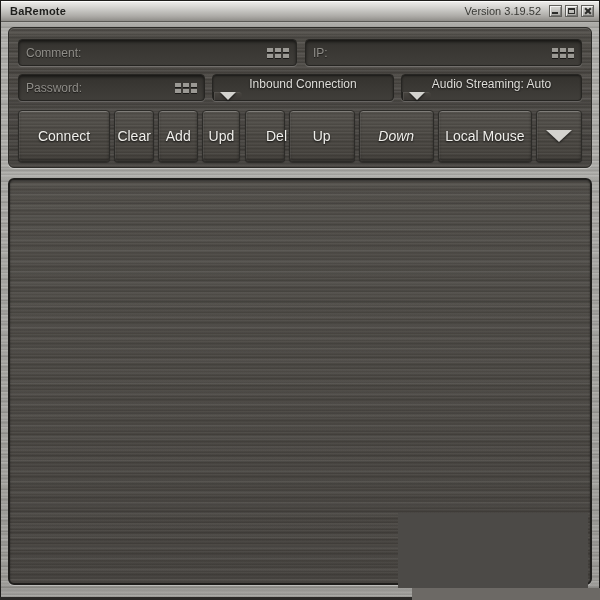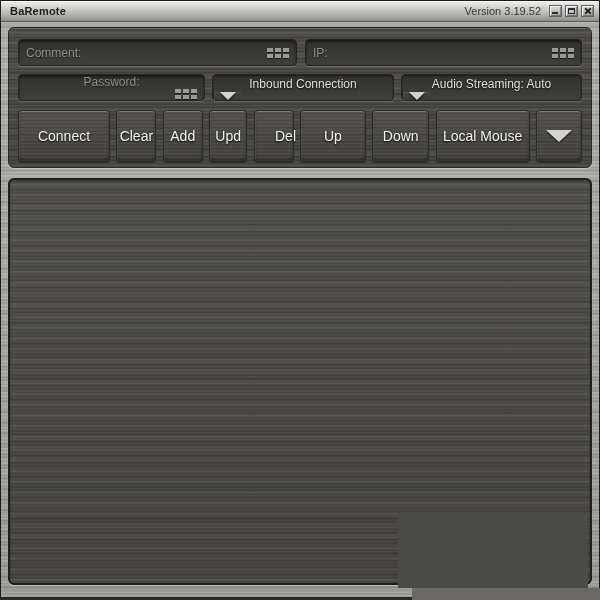--- a/index.html
+++ b/index.html
@@ -64,21 +64,21 @@
   .field{
     position:relative;display:flex;align-items:center;
     background:linear-gradient(180deg,#34322e 0%,#3b3935 55%,#403e3a 100%);
     border:1px solid #262522;border-radius:4px;
     box-shadow:inset 0 2px 3px rgba(0,0,0,.55), 0 1px 0 rgba(255,255,255,.18);
     padding:0 7px;
   }
   .field .label{font-size:12px;color:#8f8d88;text-shadow:0 1px 1px rgba(0,0,0,.6);}
   .f-comment{width:279px;gap:24px;}
   .f-ip{flex:1;gap:40px;}
-  .f-password{width:187px;flex-direction:column;}
+  .f-password{width:187px;}
 
   .keygrid{
     margin-left:auto;display:grid;grid-template-columns:repeat(3,6px);
     grid-auto-rows:4px;gap:2px;cursor:pointer;
   }
   .keydot{background:#9b9994;box-shadow:0 1px 0 rgba(0,0,0,.55);}
 
   .dropdown{
     position:relative;display:flex;align-items:stretch;cursor:pointer;
     background:linear-gradient(180deg,#34322e 0%,#3b3935 55%,#403e3a 100%);
@@ -115,21 +115,21 @@
     box-shadow:inset 0 1px 0 rgba(255,255,255,.22), inset 1px 0 0 rgba(255,255,255,.08),
                inset 0 -2px 3px rgba(0,0,0,.35), 0 1px 1px rgba(0,0,0,.4);
     padding:0 2px;
   }
   .b-connect{width:92px;}
   .b-clear{width:40px;}
   .b-add{width:40px;}
   .b-upd{width:38px;}
   .b-del{width:40px;padding-left:26px;}
   .b-up{width:66px;}
-  .b-down{width:57px;}
+  .b-down{width:75px;font-style:italic;}
   .b-localmouse{width:94px;}
   .b-more{width:46px;}
   .bigtri{
     width:0;height:0;border-left:13px solid transparent;border-right:13px solid transparent;
     border-top:12px solid #d4d3cf;filter:drop-shadow(0 1px 1px rgba(0,0,0,.7));
   }
 
   
   .main{
     position:absolute;left:8px;top:178px;width:584px;height:407px;

